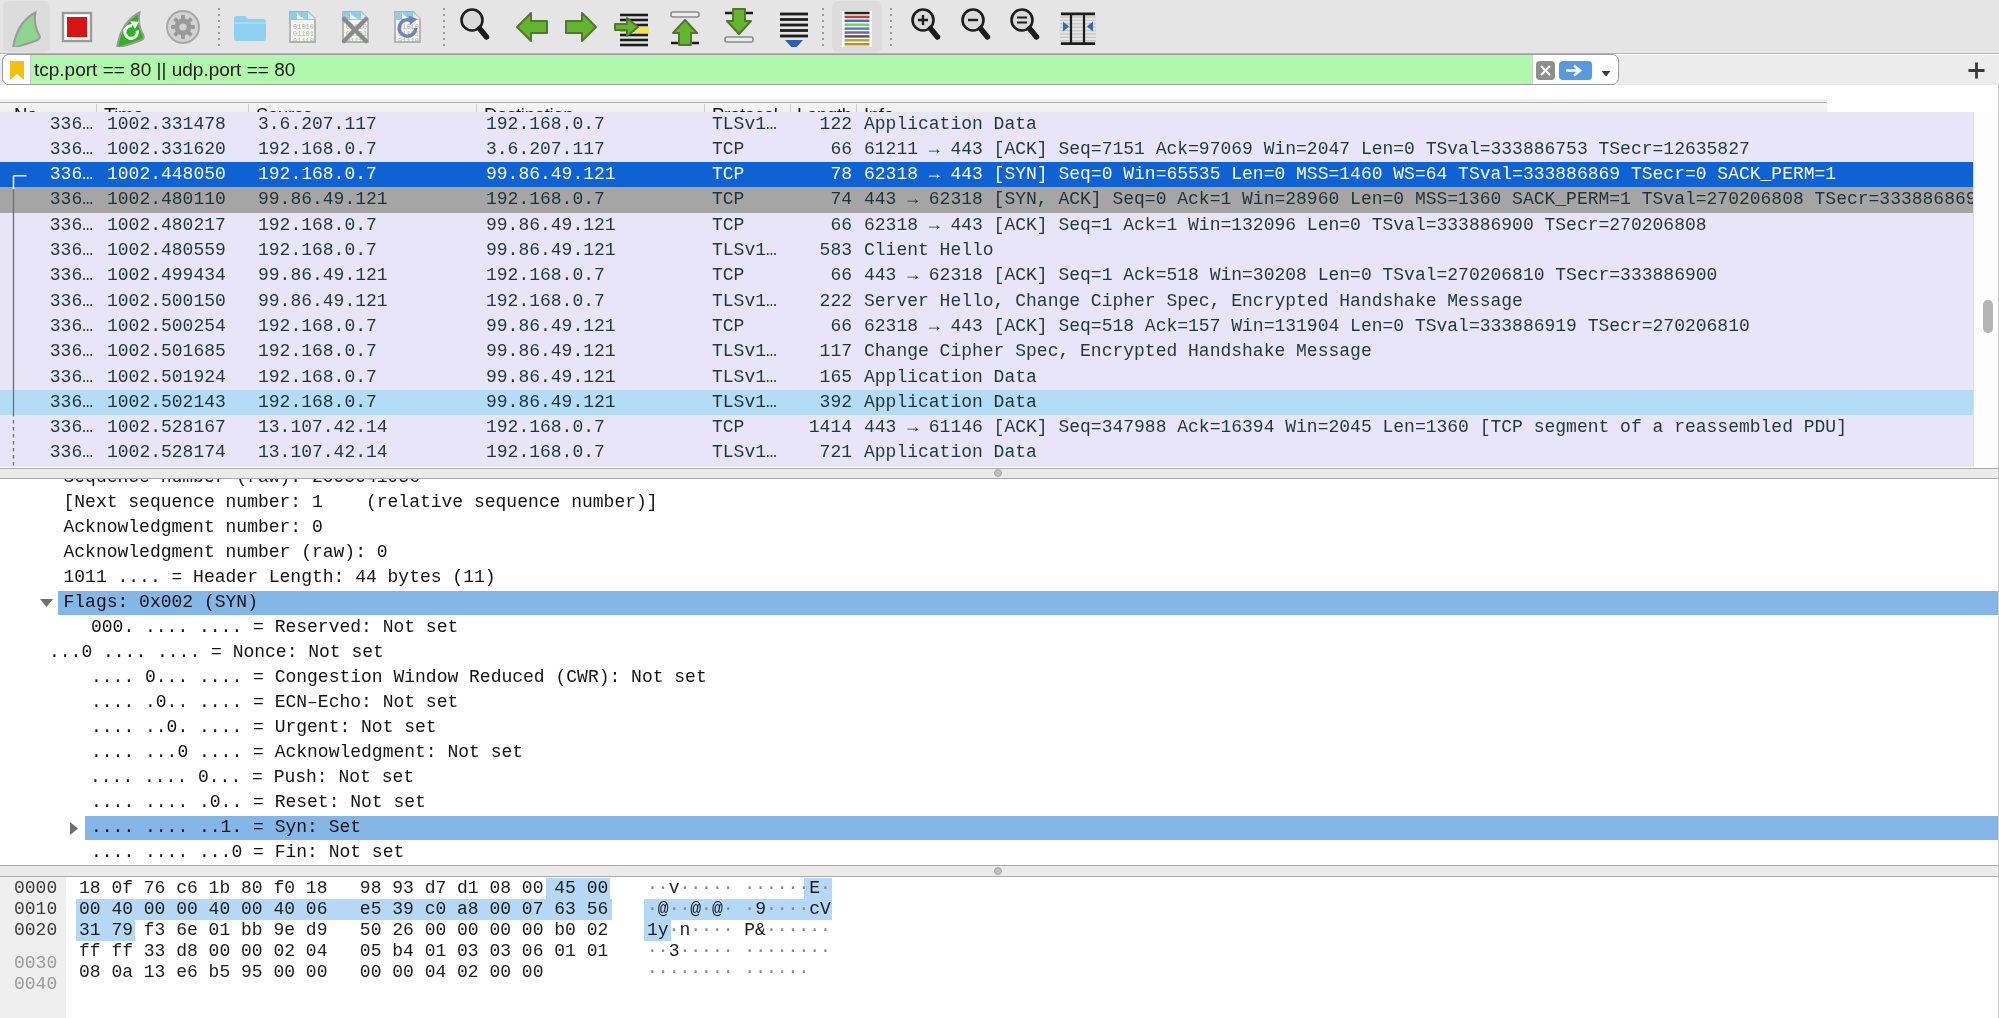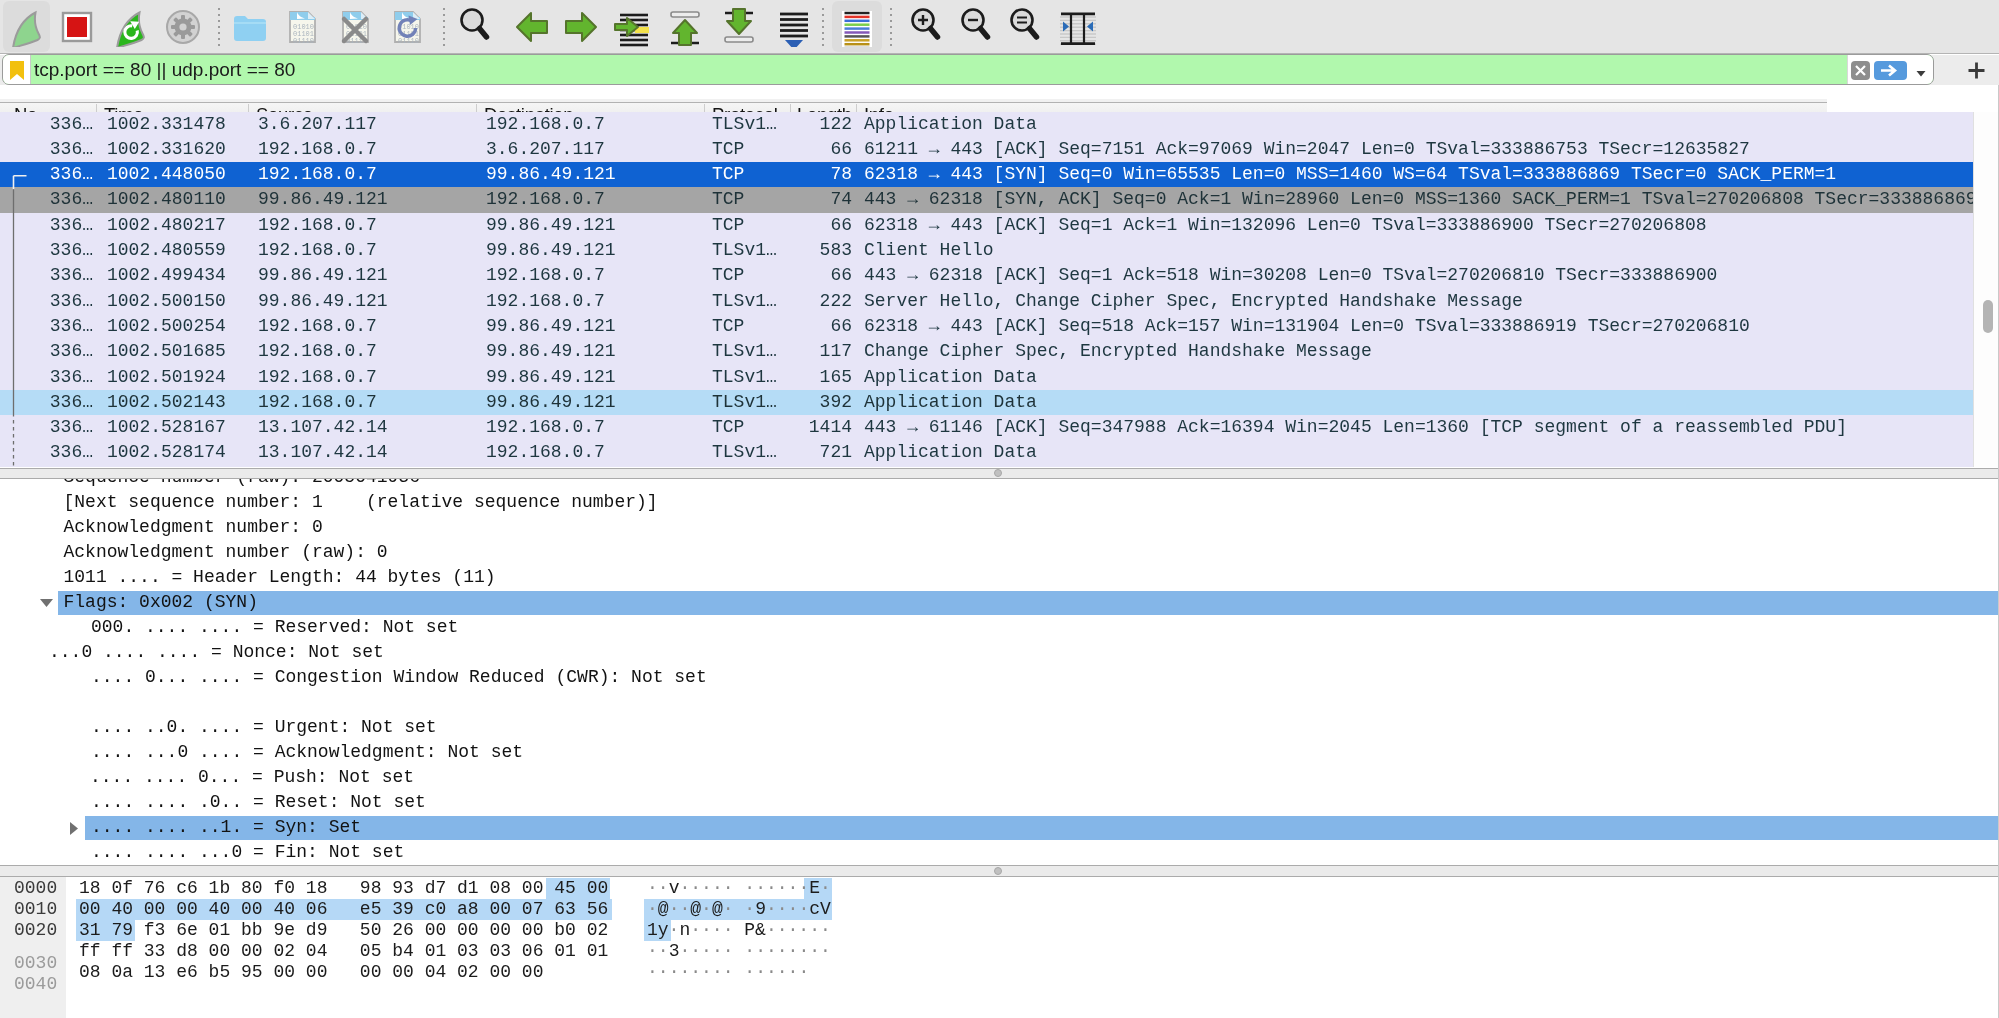--- a/index.html
+++ b/index.html
@@ -1,20 +1,20 @@
 <!DOCTYPE html>
 <html><head><meta charset="utf-8">
 <style>
 html,body{margin:0;padding:0;width:1999px;height:1018px;overflow:hidden;background:#fff;}
 *{box-sizing:border-box;}
 .abs{position:absolute;}
 body{font-family:"Liberation Mono",monospace;}
 #toolbar{position:absolute;left:0;top:0;width:1999px;height:54px;background:#e5e5e5;border-bottom:1.5px solid #b4b4b4;}
 #filter{position:absolute;left:0;top:55px;width:1999px;height:30px;background:#ececec;}
-#pill{position:absolute;left:2px;top:-1.3px;width:1932px;height:31.5px;border:1.6px solid #9b9b9b;border-radius:7px;background:#b1f8ad;overflow:hidden;}
+#pill{position:absolute;left:2px;top:-1.3px;width:1617px;height:31.5px;border:1.6px solid #9b9b9b;border-radius:7px;background:#b1f8ad;overflow:hidden;}
 #bmbox{position:absolute;left:0;top:0;width:28px;height:31.5px;background:#fff;border-right:1.5px solid #c9c9c9;}
 #fbtns{position:absolute;right:0;top:0;width:86px;height:31.5px;background:#fff;border-left:1px solid #d8d8d8;}
 #ftext{position:absolute;left:31px;top:4px;font-family:"Liberation Sans",sans-serif;font-size:19px;color:#1b1b1b;}
 #colhead{position:absolute;left:0;top:99px;width:1827px;height:26.5px;background:linear-gradient(#f1f1f1 0px,#f1f1f1 2.8px,#b2b2b2 2.8px,#b2b2b2 4.2px,#f5f5f5 4.2px,#e9e9e9 100%);border-bottom:1.5px solid #c2c2c2;font-family:"Liberation Sans",sans-serif;font-size:18.5px;letter-spacing:-0.3px;color:#141414;}
 .hsep{position:absolute;top:5px;height:19px;width:1px;background:#cdcdcd;}
 #list{position:absolute;left:0;top:111.5px;width:1972.5px;height:355px;overflow:hidden;background:#e7e5f7;font-size:18px;color:#1e3740;font-family:Liberation Mono, monospace;}
 .row{position:absolute;left:0;width:1972.5px;height:25.3px;line-height:25.4px;white-space:pre;}
 .row span{position:absolute;top:0;height:25.3px;}
 .c-no{left:0px;width:93px;text-align:right;}
 .c-t{left:107px;}
@@ -276,20 +276,21 @@
 <div class="dl" style="top:61px;padding-left:63.5px;">Acknowledgment number (raw): 0</div>
 <div class="dl" style="top:86px;padding-left:63.5px;font-family:Liberation Mono, monospace;">1011 .... = Header Length: 44 bytes (11)</div>
 <div class="abs" style="left:58px;top:111.5px;width:1939.5px;height:24px;background:#84b6e8;"></div>
 <svg class="abs" style="left:40px;top:120px;" width="13" height="8" viewBox="0 0 13 8">
       <path d="M0 0 h13 l-6.5 8 z" fill="#707070"></path>
     </svg>
     <div class="dl" style="top:111px;padding-left:63.5px;">Flags: 0x002 (SYN)</div>
 <div class="dl" style="top:136px;padding-left:91px;">000. .... .... = Reserved: Not set</div>
 <div class="dl" style="top:161px;padding-left:49px;">...0 .... .... = Nonce: Not set</div>
 <div class="dl" style="top:186px;padding-left:91px;">.... 0... .... = Congestion Window Reduced (CWR): Not set</div>
+<div class="dl" style="top:211px;padding-left:91px;">.... .0.. .... = ECN–Echo: Not set</div>
 <div class="dl" style="top:236px;padding-left:91px;">.... ..0. .... = Urgent: Not set</div>
 <div class="dl" style="top:261px;padding-left:91px;">.... ...0 .... = Acknowledgment: Not set</div>
 <div class="dl" style="top:286px;padding-left:90px;">.... .... 0... = Push: Not set</div>
 <div class="dl" style="top:311px;padding-left:91px;">.... .... .0.. = Reset: Not set</div>
 <div class="abs" style="left:85px;top:336.5px;width:1912.5px;height:24px;background:#84b6e8;"></div>
 <svg class="abs" style="left:70px;top:343px;" width="8" height="13" viewBox="0 0 8 13">
       <path d="M0 0 v13 l8 -6.5 z" fill="#707070"></path>
     </svg>
     <div class="dl" style="top:336px;padding-left:91px;">.... .... ..1. = Syn: Set</div>
 <div class="dl" style="top:361px;padding-left:91px;">.... .... ...0 = Fin: Not set</div>

